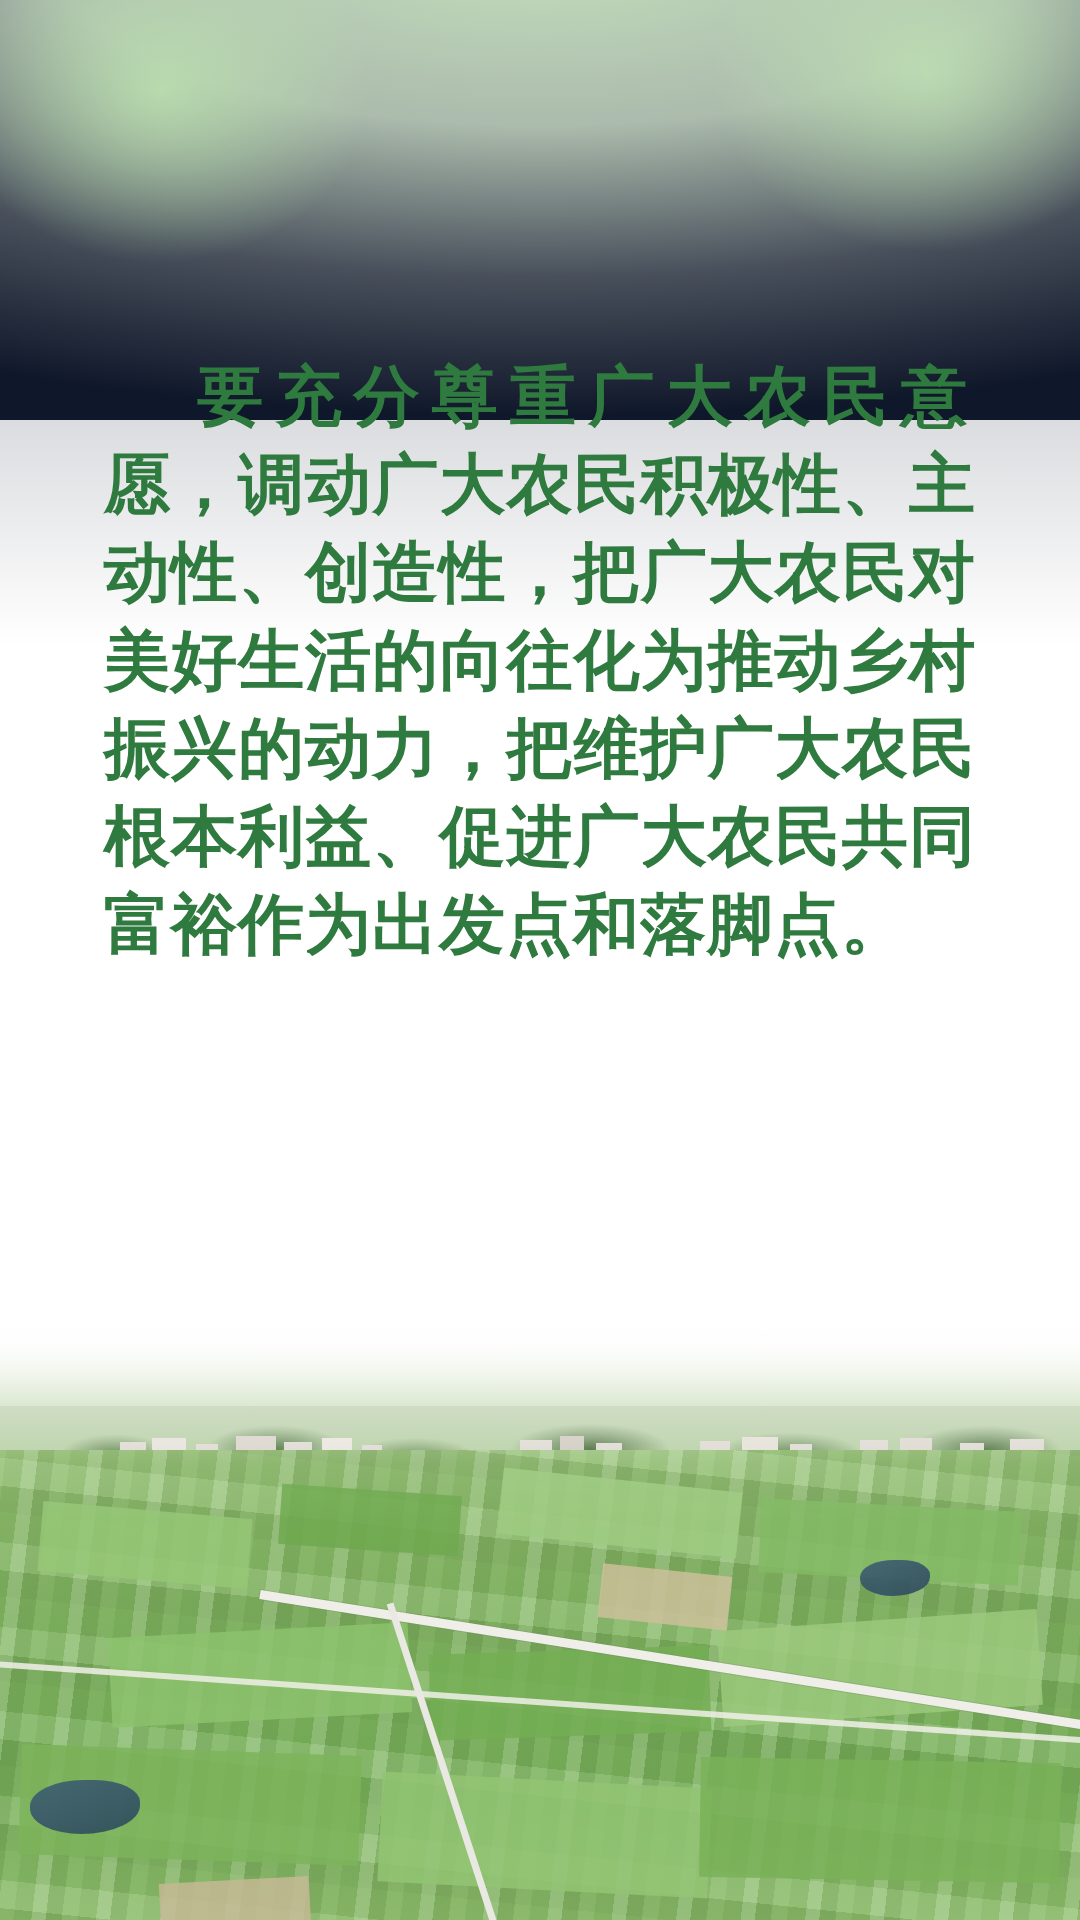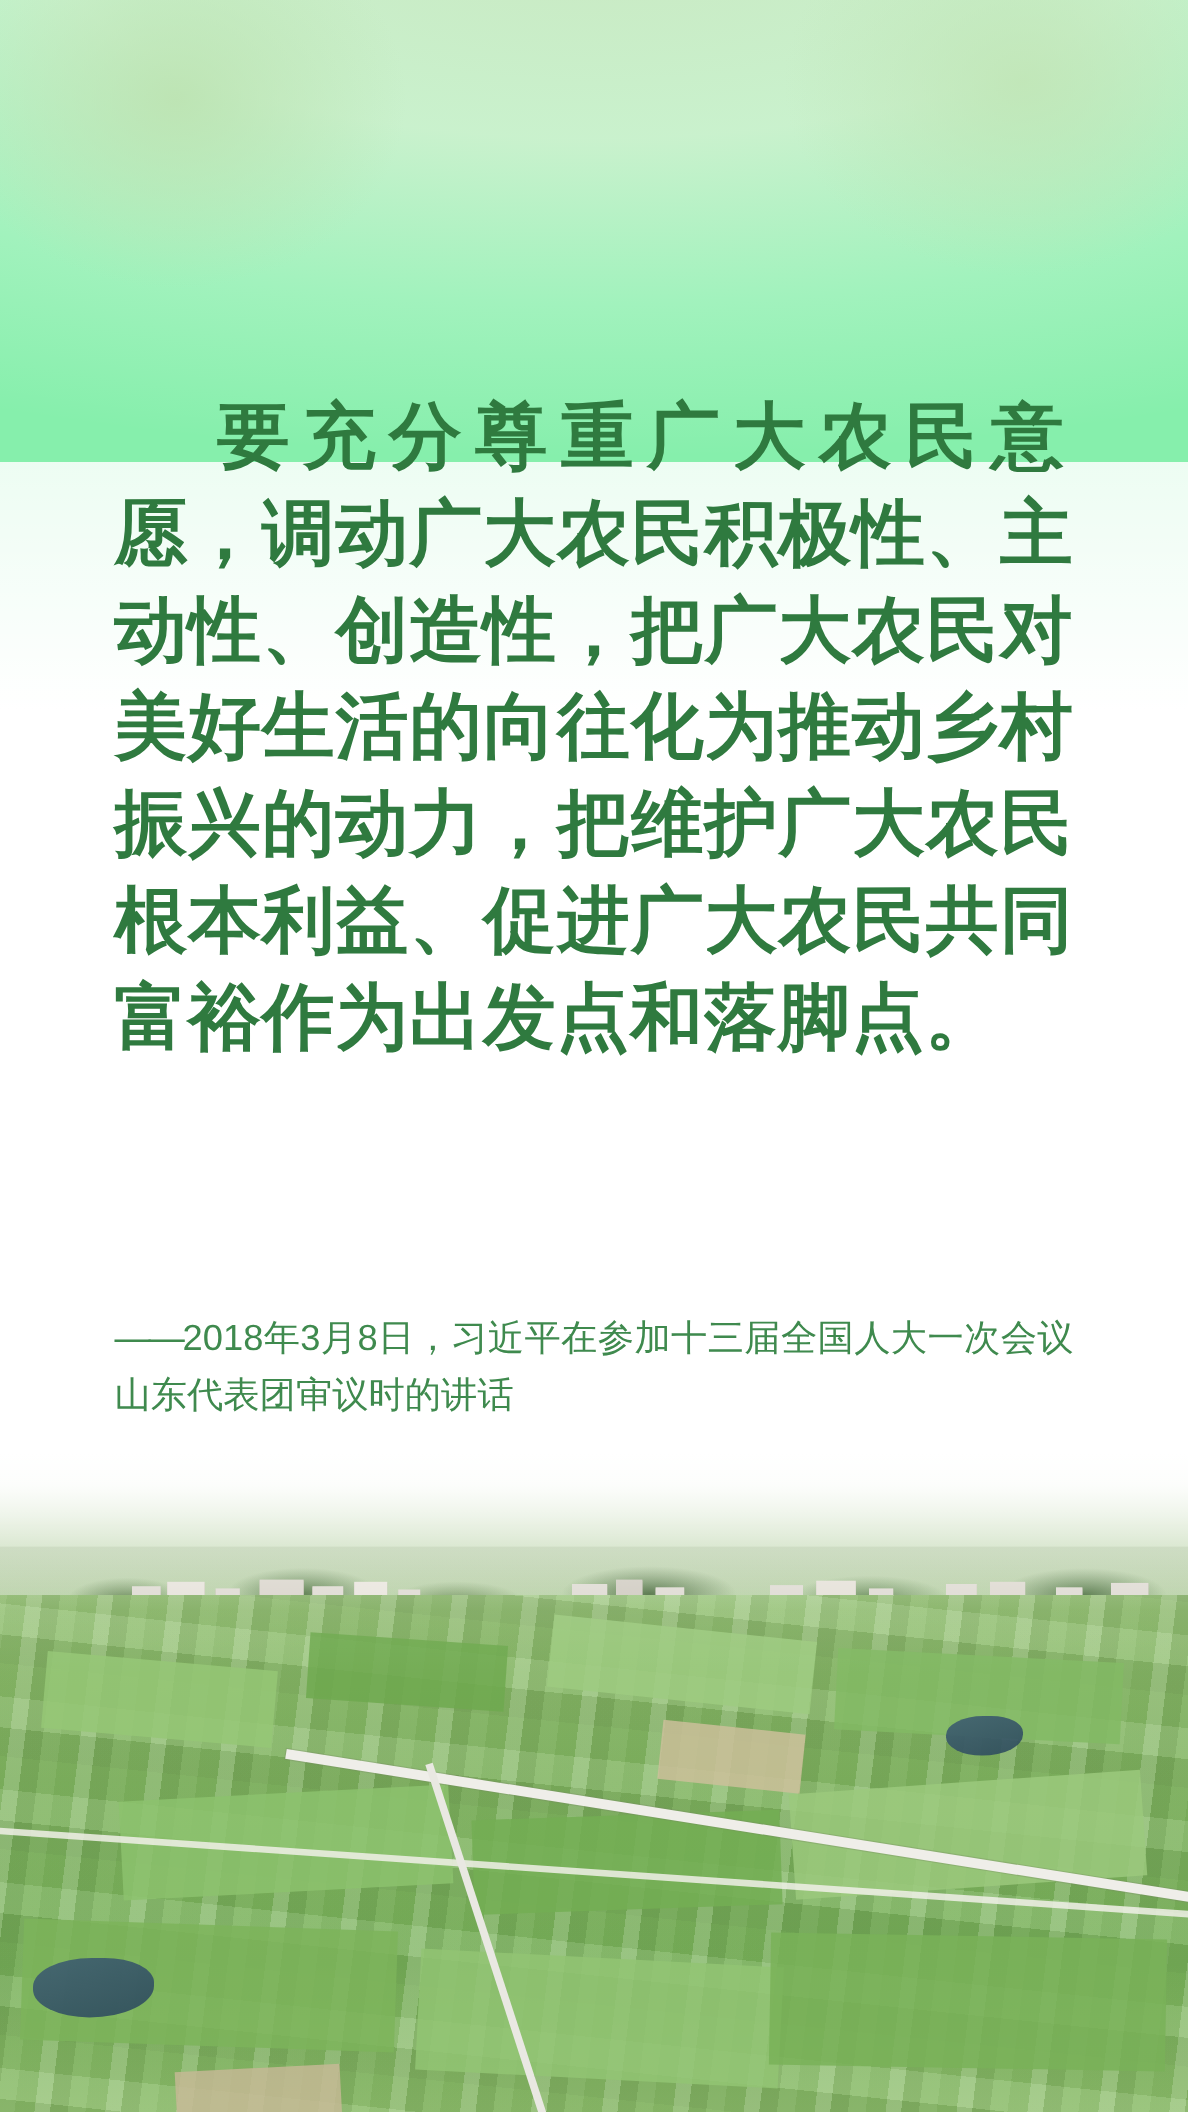--- a/index.html
+++ b/index.html
@@ -8,21 +8,21 @@
     background: #ffffff;
   }
   body {
     font-family: "Liberation Sans", sans-serif;
   }
   #poster {
     position: relative;
     width: 1080px;
     height: 1920px;
     overflow: hidden;
-    background: #86efac;
+    background: #0f172a;
   }
 
   
   .bg-top-wash {
     position: absolute;
     left: 0; top: 0;
     width: 1080px;
     height: 520px;
     background:
       radial-gradient(120% 90% at 50% -10%, rgba(205,233,196,0.95) 0%, rgba(224,242,216,0.75) 38%, rgba(244,251,240,0.25) 70%, rgba(255,255,255,0) 100%);
@@ -250,23 +250,20 @@
 
   <div class="bg-top-wash"></div>
   <div class="bg-top-corner-l"></div>
   <div class="bg-top-corner-r"></div>
   <div class="bg-mid-white"></div>
 
   <div class="quote">
     <span class="indent"></span><span class="spaced">要充分尊重广大农民意</span><span>愿，调动广大农民积极性、主动性、创造性，把广大农民对美好生活的向往化为推动乡村振兴的动力，把维护广大农民根本利益、促进广大农民共同富裕作为出发点和落脚点。</span>
   </div>
 
-  <div class="attrib">
-    <span class="indent"></span><span class="dash">——</span><span>2018年3月8日，习近平在参加十三届全国人大一次会议山东代表团审议时的讲话</span>
-  </div>
 
   <div class="logos">
     <div class="logo-people">
       <div class="cn-brand">人民网</div>
       <div class="cn-sub">中国共产党新闻网</div>
       <div class="cn-url">cpc.people.cn</div>
     </div>
     <div class="logo-stamp">
       <div class="stamp-main">时习之</div>
       <div class="stamp-sub">SHI XI ZHI</div>

